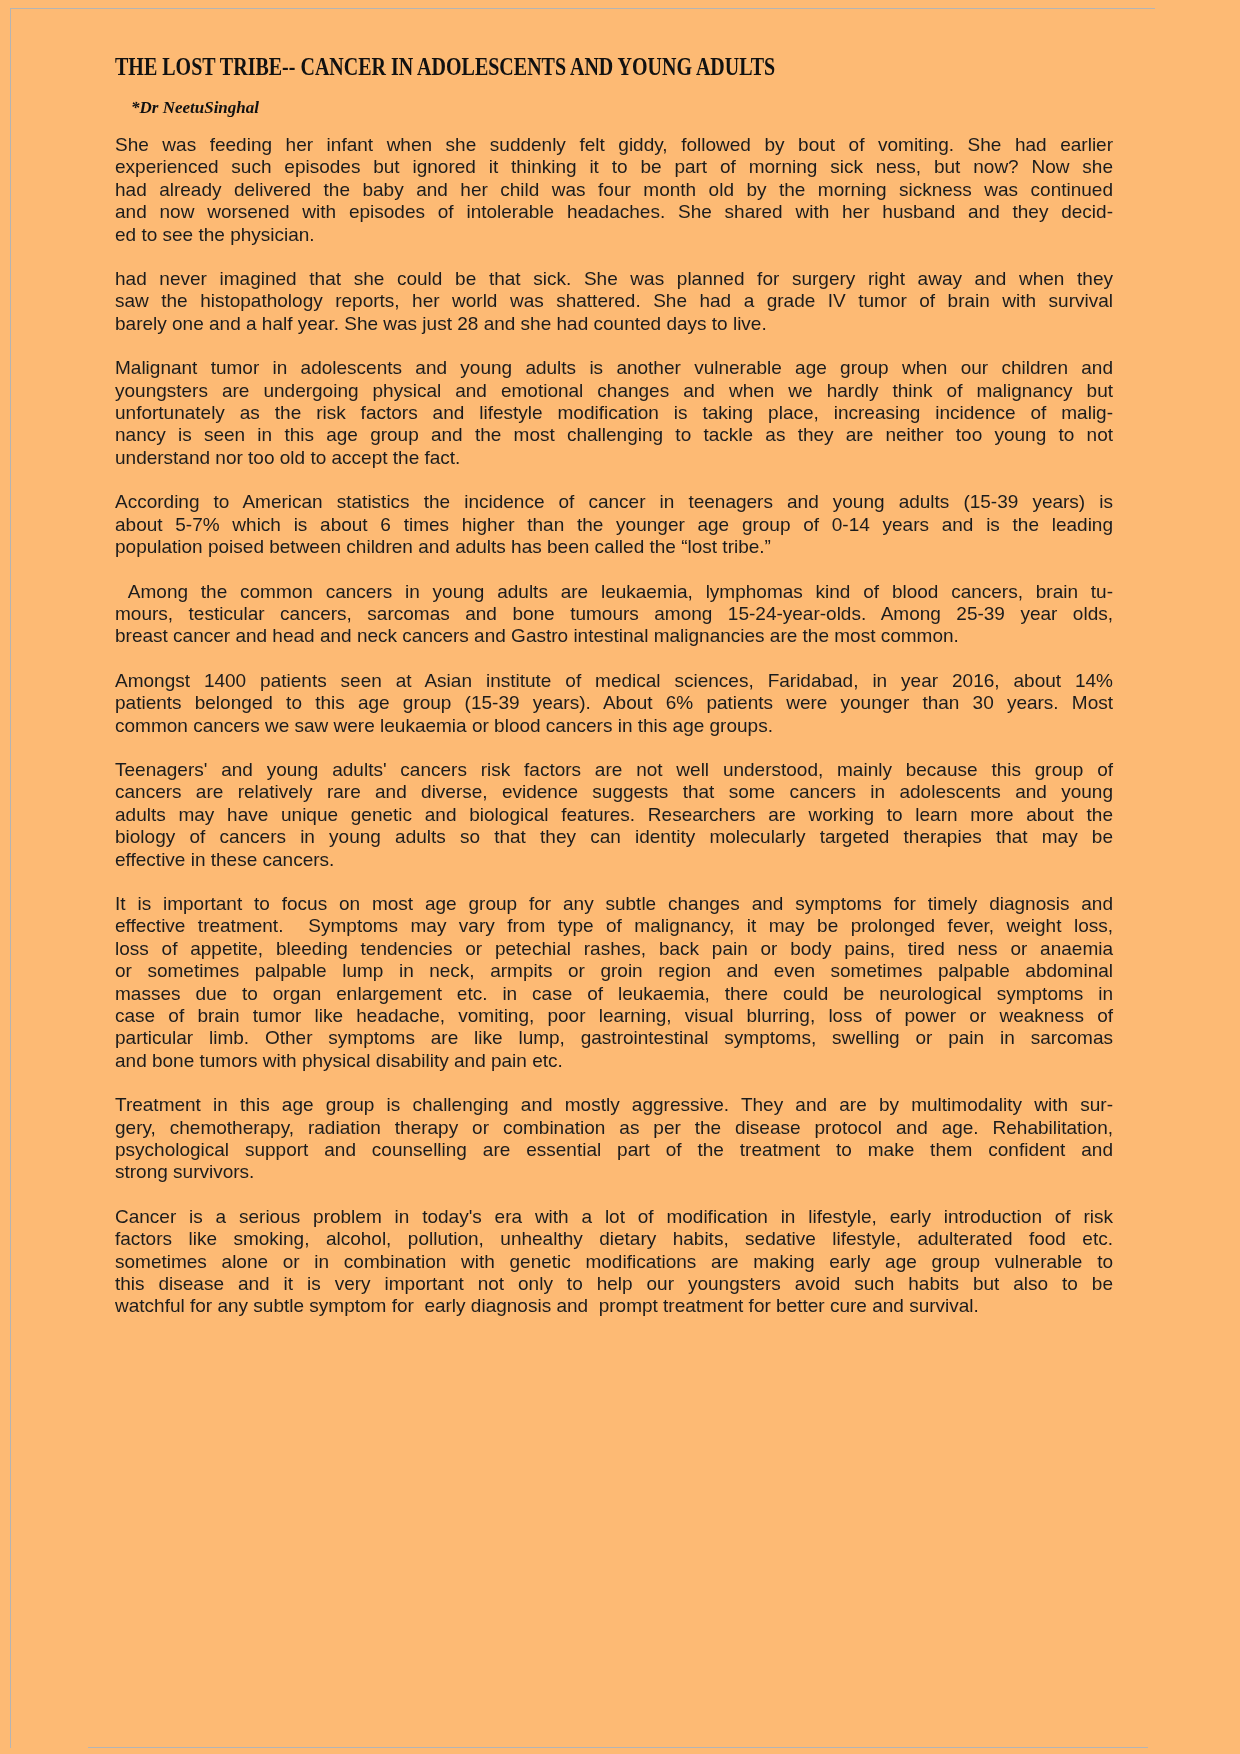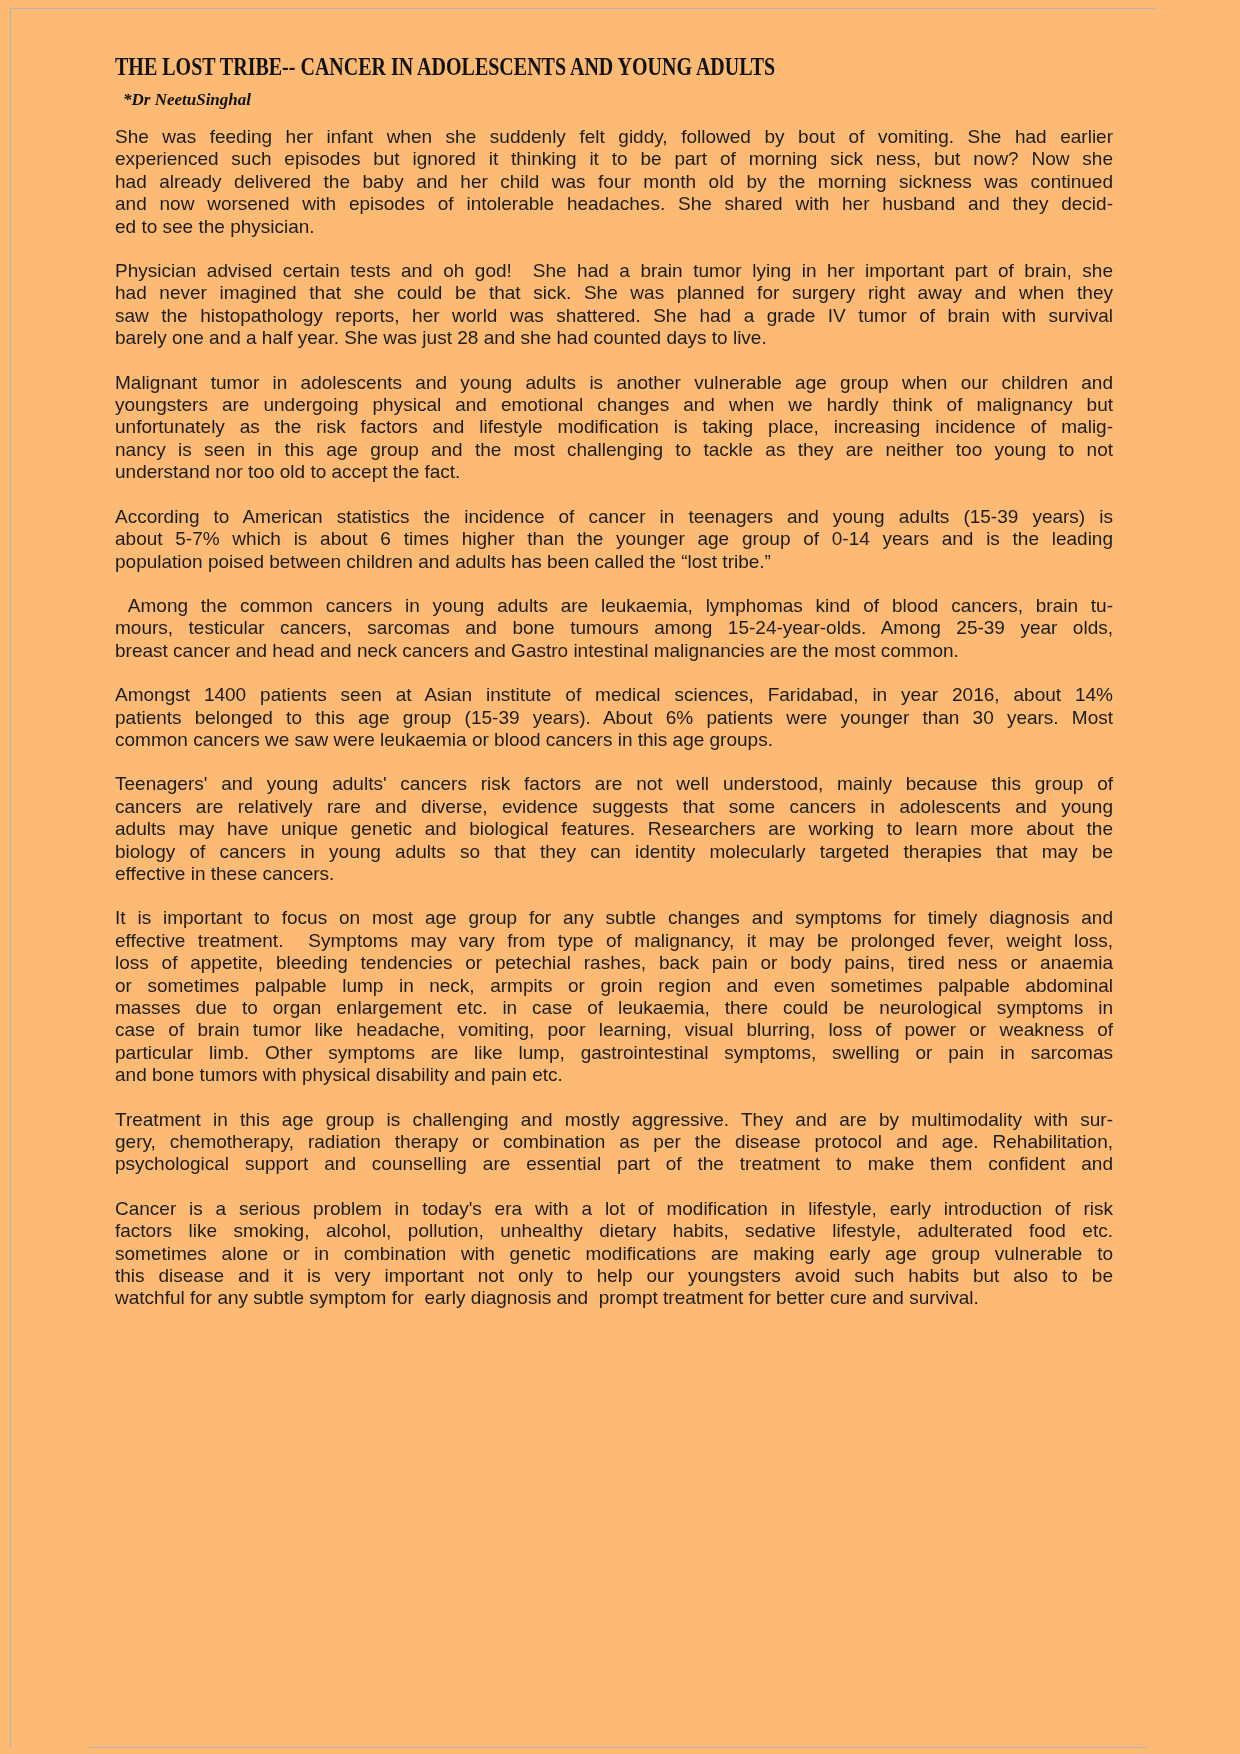--- a/index.html
+++ b/index.html
@@ -41,21 +41,21 @@
     transform-origin: left center;
     margin: 0;
   }
   .doc-byline {
     font-family: "Liberation Serif", "DejaVu Serif", serif;
     font-weight: bold;
     font-style: italic;
     font-size: 17px;
     line-height: 20px;
     color: #111111;
-    margin: 8px;
+    margin: 16px;
   }
   .article {
     margin-top: 16px;
   }
   .paragraph {
     margin: 0 0 22px 0;
   }
   .text-line {
     font-size: 19px;
     line-height: 22.4px;
@@ -82,21 +82,20 @@
 
     <div class="article">
         <div class="paragraph">
           <div class="text-line">She was feeding her infant when she suddenly felt giddy, followed by bout of vomiting. She had earlier</div>
           <div class="text-line">experienced such episodes but ignored it thinking it to be part of morning sick ness, but now? Now she</div>
           <div class="text-line">had already delivered the baby and her child was four month old by the morning sickness was continued</div>
           <div class="text-line">and now worsened with episodes of intolerable headaches. She shared with her husband and they decid-</div>
           <div class="text-line last">ed to see the physician.</div>
         </div>
         <div class="paragraph">
-          <div class="text-line">Physician advised certain tests and oh god!  She had a brain tumor lying in her important part of brain, she</div>
           <div class="text-line">had never imagined that she could be that sick. She was planned for surgery right away and when they</div>
           <div class="text-line">saw the histopathology reports, her world was shattered. She had a grade IV tumor of brain with survival</div>
           <div class="text-line last">barely one and a half year. She was just 28 and she had counted days to live.</div>
         </div>
         <div class="paragraph">
           <div class="text-line">Malignant tumor in adolescents and young adults is another vulnerable age group when our children and</div>
           <div class="text-line">youngsters are undergoing physical and emotional changes and when we hardly think of malignancy but</div>
           <div class="text-line">unfortunately as the risk factors and lifestyle modification is taking place, increasing incidence of malig-</div>
           <div class="text-line">nancy is seen in this age group and the most challenging to tackle as they are neither too young to not</div>
           <div class="text-line last">understand nor too old to accept the fact.</div>
@@ -130,20 +129,21 @@
           <div class="text-line">or sometimes palpable lump in neck, armpits or groin region and even sometimes palpable abdominal</div>
           <div class="text-line">masses due to organ enlargement etc. in case of leukaemia, there could be neurological symptoms in</div>
           <div class="text-line">case of brain tumor like headache, vomiting, poor learning, visual blurring, loss of power or weakness of</div>
           <div class="text-line">particular limb. Other symptoms are like lump, gastrointestinal symptoms, swelling or pain in sarcomas</div>
           <div class="text-line last">and bone tumors with physical disability and pain etc.</div>
         </div>
         <div class="paragraph">
           <div class="text-line">Treatment in this age group is challenging and mostly aggressive. They and are by multimodality with sur-</div>
           <div class="text-line">gery, chemotherapy, radiation therapy or combination as per the disease protocol and age. Rehabilitation,</div>
           <div class="text-line">psychological support and counselling are essential part of the treatment to make them confident and</div>
+          <div class="text-line last">strong survivors.</div>
         </div>
         <div class="paragraph">
           <div class="text-line">Cancer is a serious problem in today's era with a lot of modification in lifestyle, early introduction of risk</div>
           <div class="text-line">factors like smoking, alcohol, pollution, unhealthy dietary habits, sedative lifestyle, adulterated food etc.</div>
           <div class="text-line">sometimes alone or in combination with genetic modifications are making early age group vulnerable to</div>
           <div class="text-line">this disease and it is very important not only to help our youngsters avoid such habits but also to be</div>
           <div class="text-line last">watchful for any subtle symptom for  early diagnosis and  prompt treatment for better cure and survival.</div>
         </div>
       </div>
   </div>

